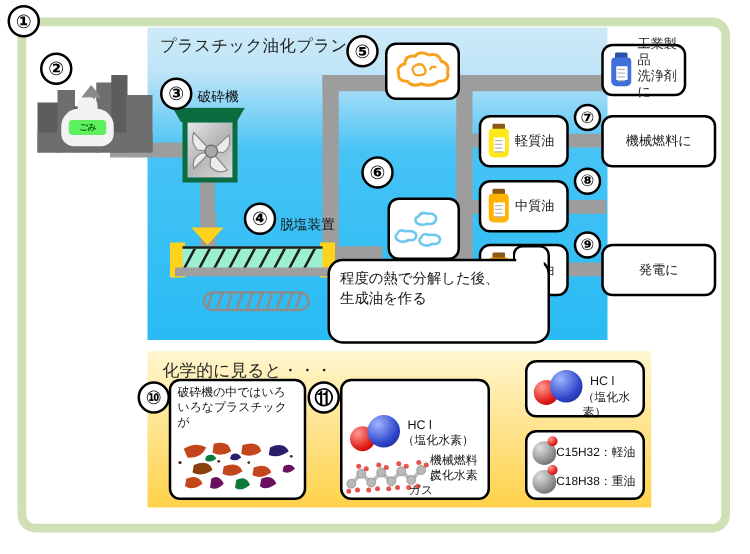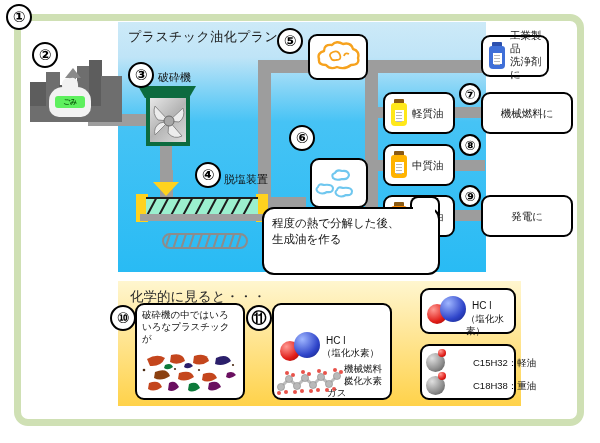--- a/index.html
+++ b/index.html
@@ -134,21 +134,21 @@
   .sp-red{background:radial-gradient(circle at 32% 28%,#ff9a93,#e01b16 62%,#8d0b08);}
   .sp-blue{background:radial-gradient(circle at 32% 28%,#9fb6ff,#2e44c9 62%,#131f78);}
   .sp-grey{background:radial-gradient(circle at 32% 28%,#e0e0e0,#8d8d8d 60%,#4c4c4c);}
 
   .chemcard{
     position:absolute;background:#fff;border:2.5px solid #000;border-radius:9px;
     box-sizing:border-box;font-size:9.5px;color:#111;line-height:1.25;
   }
   .chemcard .txt{position:absolute;}
 
-  .legend-row{display:flex;align-items:center;font-size:9.5px;color:#111;white-space:nowrap;margin-left:28px;}
+  .legend-row{display:flex;align-items:center;font-size:9.5px;color:#111;white-space:nowrap;}
 </style>
 </head>
 <body>
 
 <div id="stage">
 
   <div class="green-frame"></div>
 
   <div class="plant-panel"></div>
 

